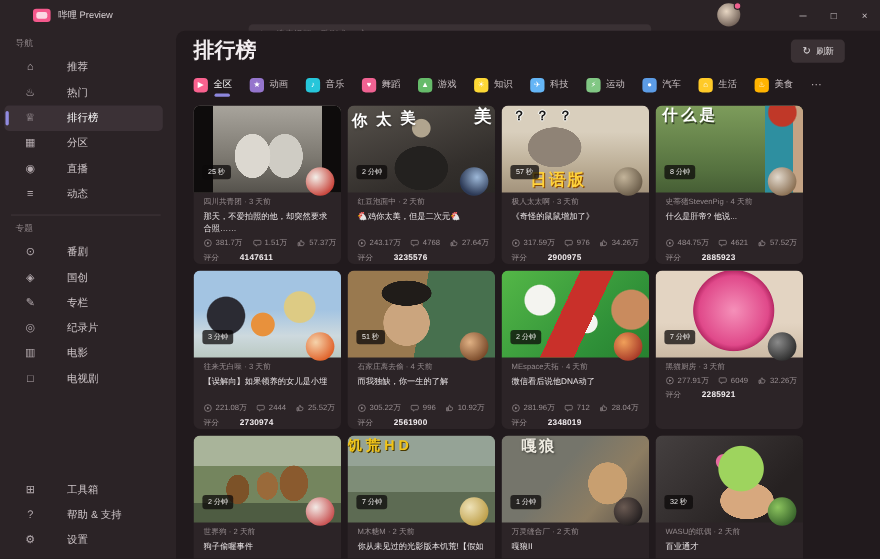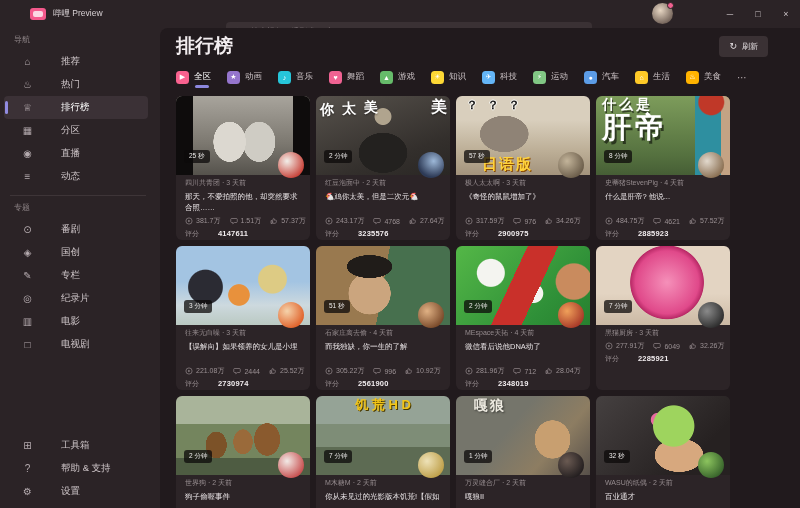--- a/index.html
+++ b/index.html
@@ -70,21 +70,21 @@
   .score b{font-size:7.5px;color:#f2edef;margin-left:19px;letter-spacing:.2px;}
 
   
   .ov{position:absolute;z-index:1;font-weight:800;pointer-events:none;white-space:pre;line-height:1.1;}
   .big-white{top:5px;left:4px;font-size:14px;color:#fff;letter-spacing:2px;transform:rotate(-3deg);text-shadow:0 1px 2px rgba(0,0,0,.45);}
   .mei-right{top:2px;right:3px;font-size:16px;color:#fff;text-shadow:0 1px 2px rgba(0,0,0,.45);}
   .qmarks{top:3px;left:10px;font-size:12px;font-weight:900;color:#161616;letter-spacing:9px;text-shadow:-1px 0 #f6f6f2,1px 0 #f6f6f2,0 -1px #f6f6f2,0 1px #f6f6f2;}
   .jp-ver{bottom:3px;left:26px;font-size:15px;font-weight:900;color:#ffd23a;letter-spacing:2px;text-shadow:1px 1px 0 #8a4a00;}
   .mc-top{top:1px;left:6px;font-size:14px;color:#fff;letter-spacing:3px;text-shadow:1px 2px 0 rgba(0,0,0,.55);}
   .mc-big{top:16px;left:6px;font-size:29px;color:#fff;letter-spacing:4px;text-shadow:2px 3px 0 rgba(0,0,0,.55);}
-  .starve{top:2px;left:0;right:0;text-align:center;font-size:13px;font-weight:900;color:#f2c518;text-shadow:1px 1px 0 #4a3a00;}
+  .starve{top:2px;left:0;right:0;text-align:left;font-size:13px;font-weight:900;color:#f2c518;text-shadow:1px 1px 0 #4a3a00;}
   .gala{top:2px;left:18px;font-size:14px;color:#efece2;letter-spacing:2px;text-shadow:1px 1px 2px rgba(0,0,0,.5);}
 </style>
 </head>
 <body>
 
 <div class="titlebar">
   <div class="tb-left">
     <div class="app-icon"></div>
     <div class="app-title">哔哩 Preview</div>
   </div>
@@ -395,21 +395,20 @@
           </div>
           <div class="score">
             <span>评分</span><b>2900975</b>
           </div>
         </div>
       </div>
 
       <div class="card">
         <div class="thumb" style="background: radial-gradient(circle at 86% 8%, rgb(192, 56, 40) 0px, rgb(192, 56, 40) 9%, rgba(0, 0, 0, 0) 10%), linear-gradient(90deg, rgba(0, 0, 0, 0) 0px, rgba(0, 0, 0, 0) 74%, rgb(46, 143, 160) 74%, rgb(46, 143, 160) 93%, rgb(196, 163, 132) 93%), linear-gradient(rgb(125, 156, 91), rgb(85, 113, 63) 75%, rgb(70, 94, 53));">
           <span class="ov mc-top">什么是</span>
-          <span class="ov mc-big">肝帝</span>
           <span class="dur">8 分钟</span>
         </div>
         <div class="cavatar" style="background: radial-gradient(circle at 35% 35%, rgb(226, 217, 205), rgb(138, 111, 82) 75%);"></div>
         <div class="info">
           <div class="meta">
             <span>史蒂猪StevenPig</span>
             <span>·</span>
             <span>4 天前</span>
           </div>
           <div class="vtitle">什么是肝帝? 他说...</div>

